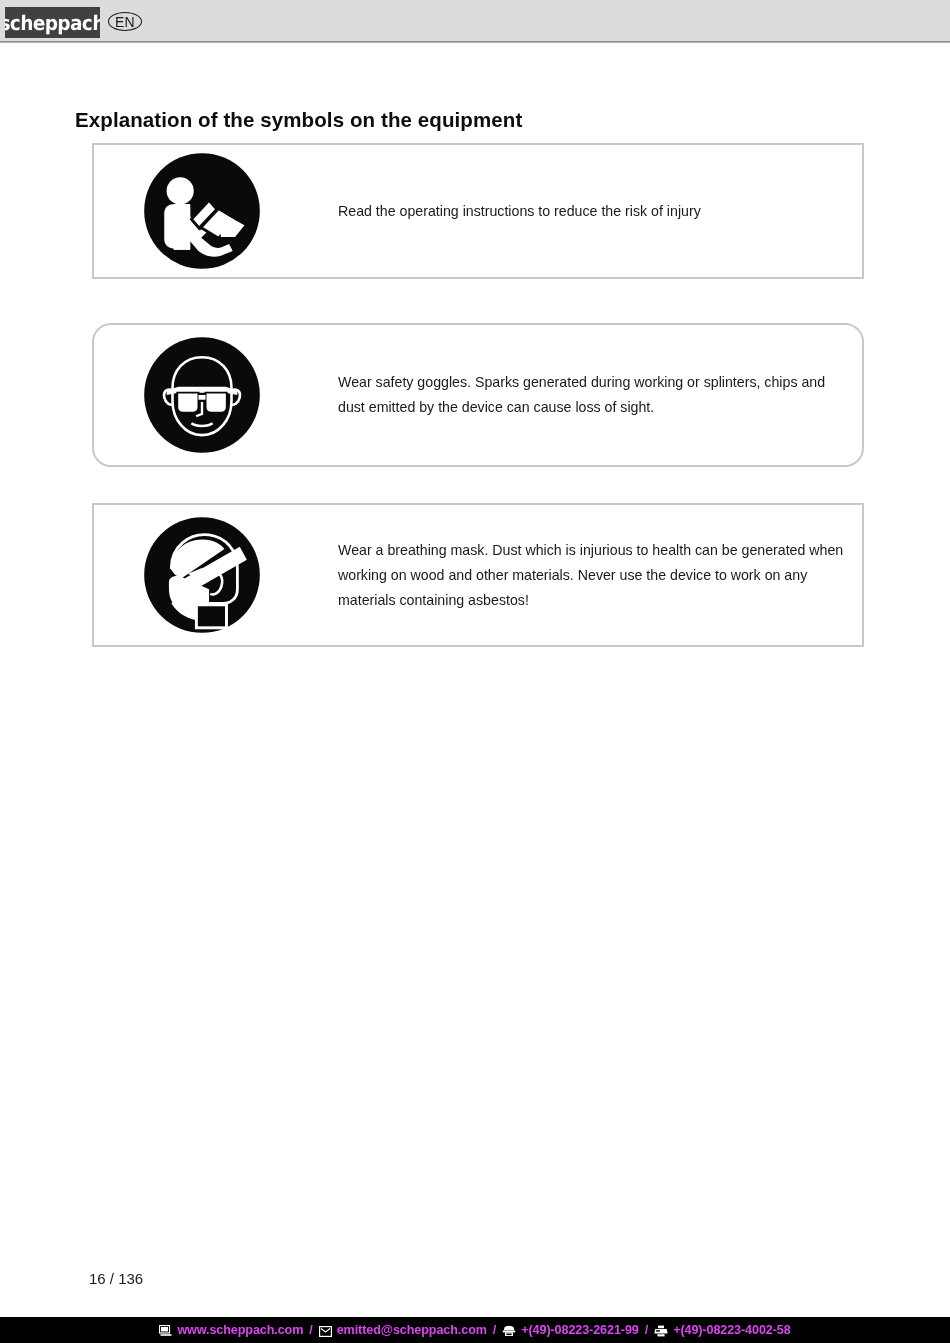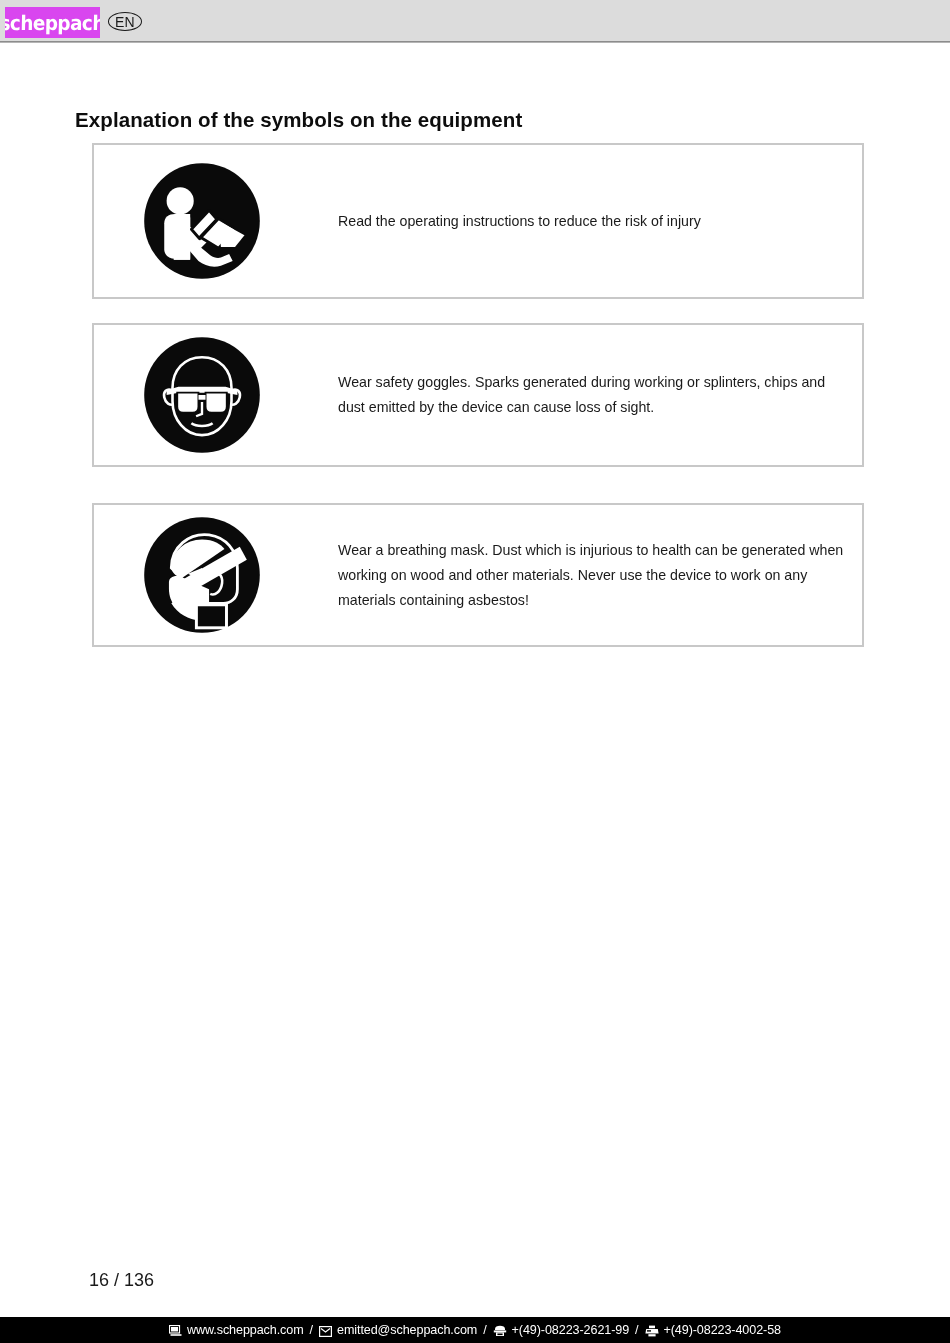--- a/index.html
+++ b/index.html
@@ -29,21 +29,21 @@
     left: 0; top: 41px;
     width: 950px;
     height: 3px;
     background: linear-gradient(to bottom, #8c8c8c 0px, #8c8c8c 1px, #b5b5b5 1px, #b5b5b5 2px, #ffffff 2px);
   }
   .logo-box {
     position: absolute;
     left: 5px; top: 7px;
     width: 95px;
     height: 31px;
-    background: #d946ef;
+    background: #404040;
     display: flex;
     align-items: center;
     justify-content: center;
     overflow: hidden;
   }
   .logo-text {
     color: #ffffff;
     font-family: "DejaVu Sans", sans-serif;
     font-weight: bold;
     font-size: 20px;
@@ -87,22 +87,22 @@
 
   
   .symbol-box {
     position: absolute;
     left: 92px;
     width: 772px;
     border: 2px solid #c8c8c8;
     box-sizing: border-box;
     background: #ffffff;
   }
-  #symbol-box-0 { top: 143px;  height: 156px; }
-  #symbol-box-1 { top: 323px;  height: 144px; }
+  #symbol-box-0 { top: 143px;  height: 136px; }
+  #symbol-box-1 { top: 323px;  height: 144px; border-radius: 19px; }
   #symbol-box-2 { top: 503px;  height: 144px; }
 
   .symbol-icon {
     position: absolute;
     left: 49px;
     top: 50%;
     transform: translateY(-50%);
     width: 118px;
     height: 118px;
   }
@@ -118,42 +118,42 @@
     font-size: 14.2px;
     color: #1a1a1a;
     line-height: 25px;
   }
 
   
   .page-number {
     position: absolute;
     left: 89px; top: 1270px;
     font-family: "Liberation Sans", sans-serif;
-    font-size: 18px;
+    font-size: 15px;
     color: #1a1a1a;
   }
 
   
   .footer-bar {
     position: absolute;
     left: 0; top: 1317px;
     width: 950px;
     height: 26px;
     background: #000000;
     display: flex;
     align-items: center;
     justify-content: center;
   }
   .footer-inner {
     display: flex;
     align-items: center;
     white-space: nowrap;
-    color: #ffffff;
-    font-family: "Liberation Sans", sans-serif;
-    font-weight: normal;
+    color: #d946ef;
+    font-family: "Liberation Sans", sans-serif;
+    font-weight: bold;
     font-size: 12.6px;
     letter-spacing: -0.1px;
   }
   .footer-sep {
     margin: 0 6px;
   }
   .footer-ico {
     display: inline-block;
     margin-right: 5px;
     position: relative;

